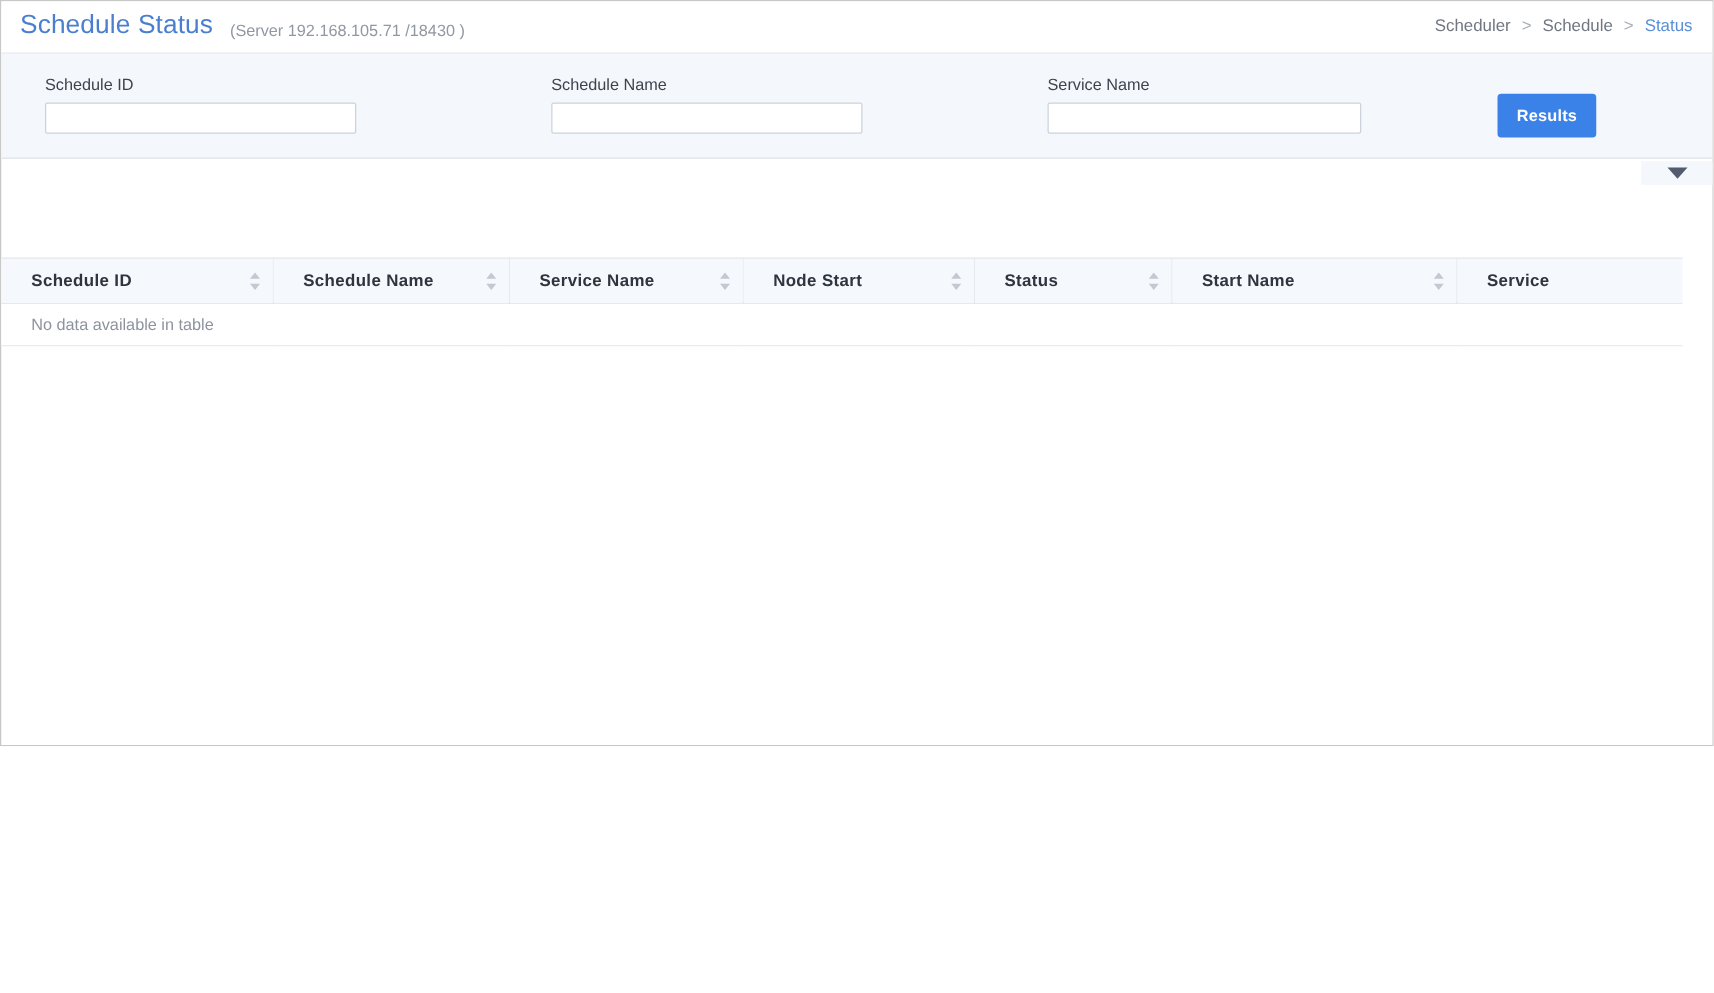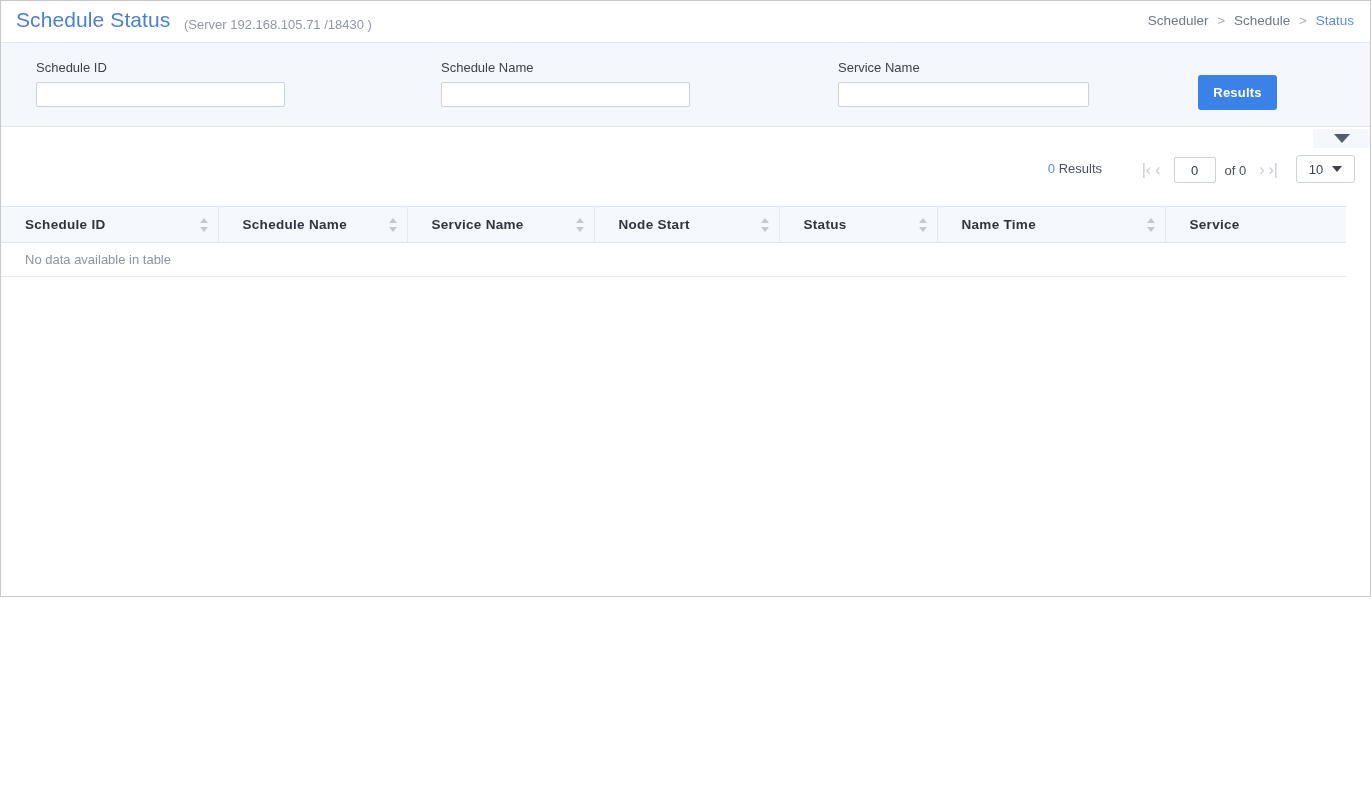--- a/index.html
+++ b/index.html
@@ -314,40 +314,20 @@
       <input class="field-input" type="text" value="" style="">
     </div>
   </div>
 
   <button class="search-button">Results</button>
 
   <div class="collapse-tab">
     <span class="tri-down"></span>
   </div>
 
-  <div class="toolbar">
-    <div class="results-count">
-      <span class="num">0</span>
-      <span>Results</span>
-    </div>
-
-    <div class="pager">
-      <span class="pg-arrow">|‹</span>
-      <span class="pg-arrow">‹</span>
-      <input class="pg-input" type="text" value="0" style="">
-      <span class="pg-of">of 0</span>
-      <span class="pg-arrow">›</span>
-      <span class="pg-arrow">›|</span>
-    </div>
-
-    <div class="page-size">
-      <span class="ps-val">10</span>
-      <span class="tri-small"></span>
-    </div>
-  </div>
 
   <div class="table-wrap">
     <table class="grid">
       <colgroup>
         <col style="width:217px">
           <col style="width:189px">
           <col style="width:187px">
         <col style="width:185px">
           <col style="width:158px">
           <col style="width:228px">
@@ -384,21 +364,21 @@
               </span>
           </th>
           <th>
             <span>Status</span>
             <span class="sort-ico">
                 <i class="up"></i>
                 <i class="dn"></i>
               </span>
           </th>
           <th>
-            <span>Name  Time</span>
+            <span>Start  Name</span>
             <span class="sort-ico">
                 <i class="up"></i>
                 <i class="dn"></i>
               </span>
           </th>
           <th>
             <span>Service</span>
           </th>
         </tr>
       </thead>

